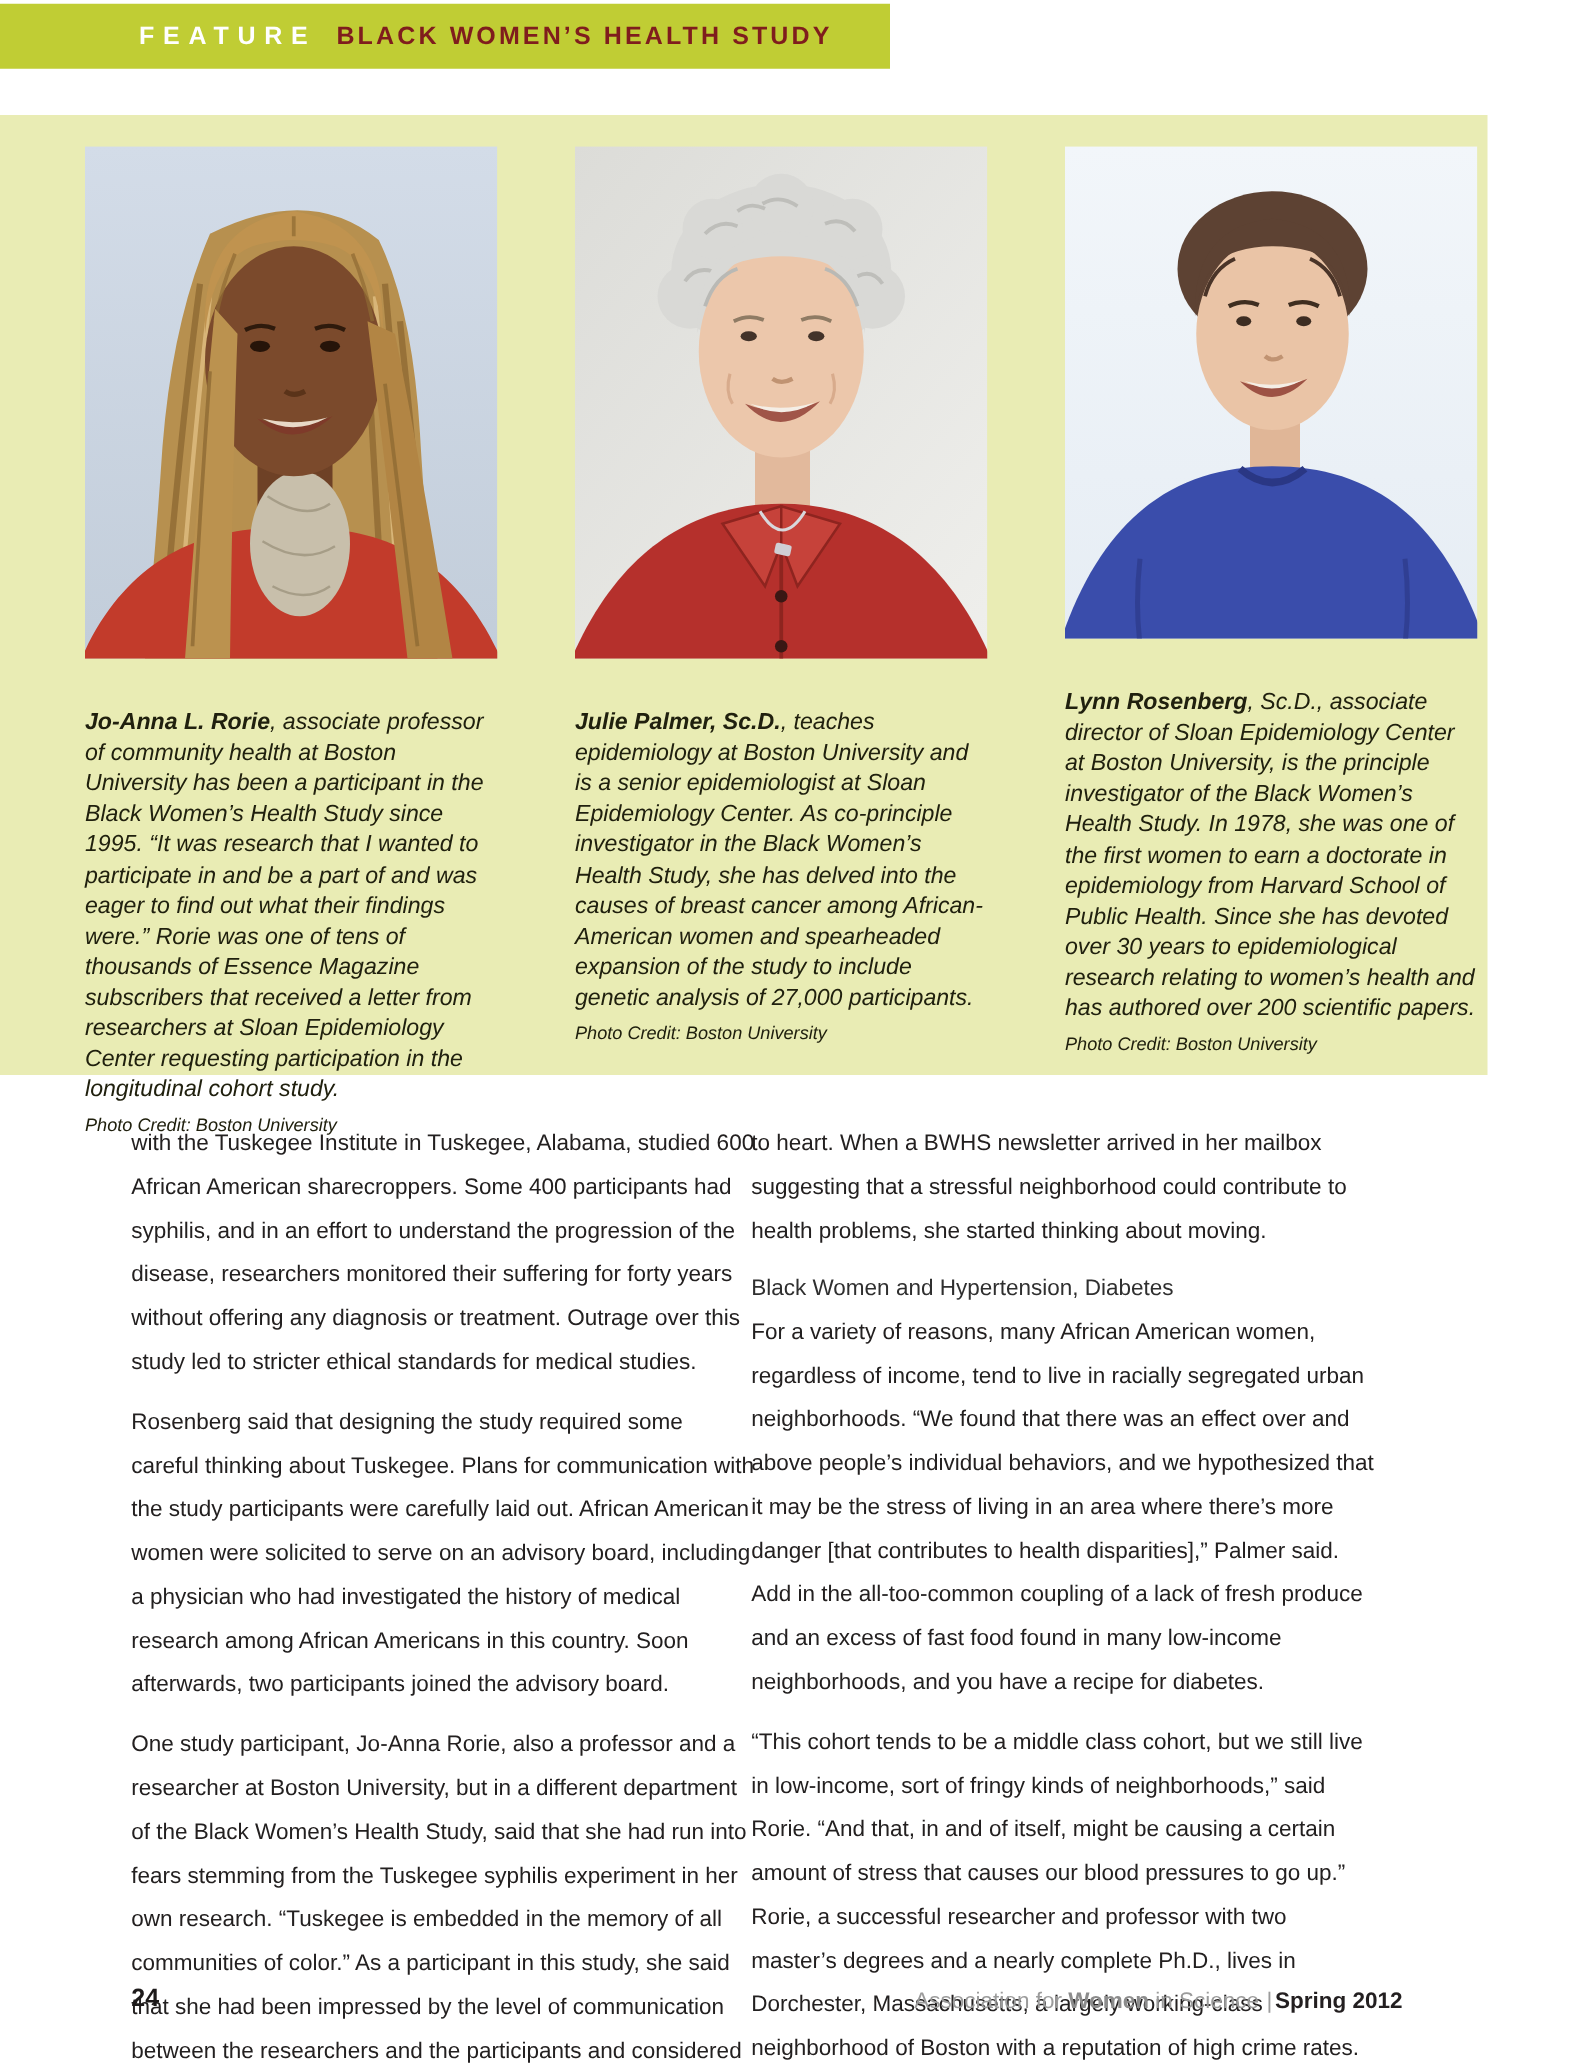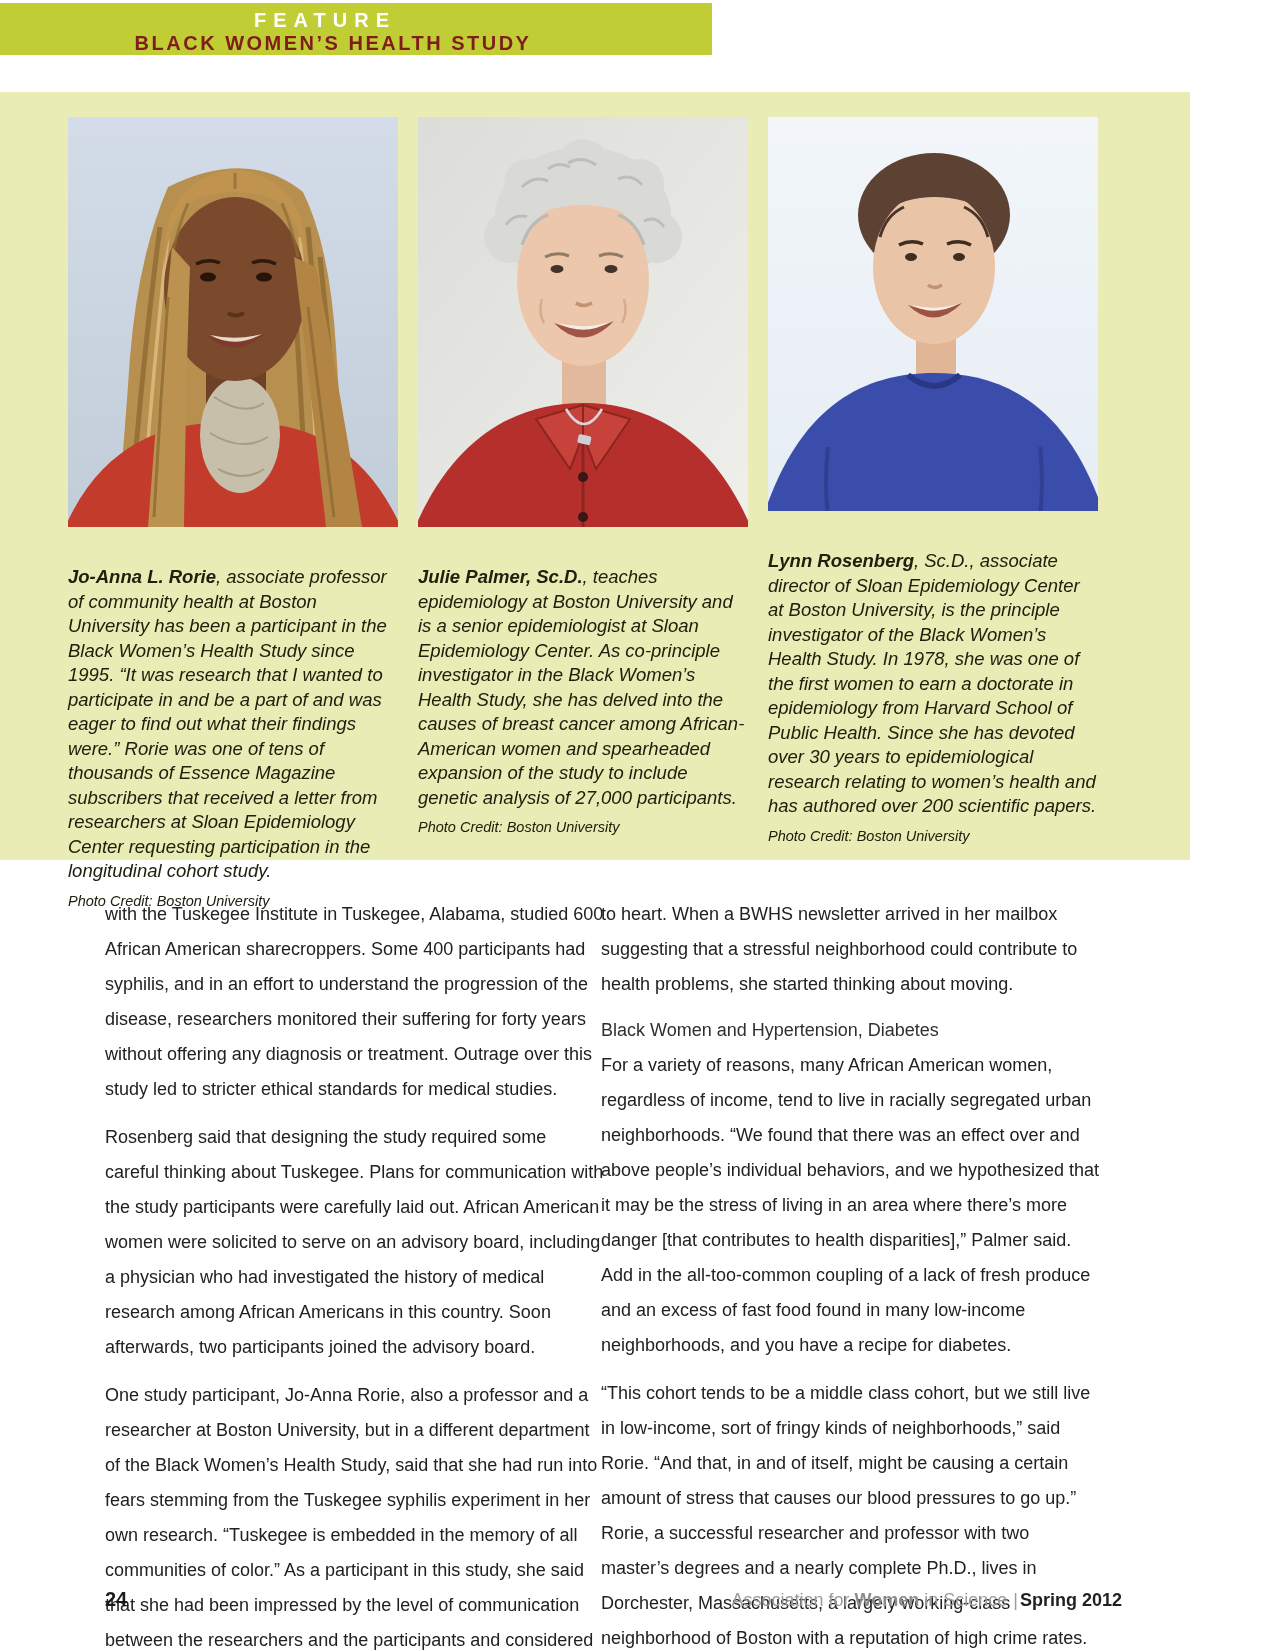--- a/index.html
+++ b/index.html
@@ -5,29 +5,29 @@
   html,body{margin:0;padding:0;}
   body{
     width:1274px;height:1651px;position:relative;background:#ffffff;
     font-family:"Liberation Sans", sans-serif;overflow:hidden;
     -webkit-font-smoothing:antialiased;
   }
   
   .header-bar{
     position:absolute;top:3px;left:0;width:712px;height:52px;
     background:#c0cd34;display:flex;align-items:center;justify-content:flex-end;
-    padding-right:46px;box-sizing:border-box;flex-direction:column;
+    padding-right:46px;box-sizing:border-box;
   }
   .header-feature{color:#fff;font-size:20px;letter-spacing:7px;font-weight:600;margin-right:16px;white-space:nowrap;}
   .header-title{color:#7f1d1d;font-size:20px;letter-spacing:2.5px;font-weight:600;white-space:nowrap;}
   
   .photo-panel{
     position:absolute;top:92px;left:0;width:1190px;height:768px;background:#e9ecb4;
   }
-  .panel-inner{position:absolute;left:68px;top:25px;display:flex;gap:20px;}
+  .panel-inner{position:absolute;left:68px;top:25px;display:flex;gap:62px;}
   .profile-col{width:330px;}
   .photo-frame{width:330px;overflow:hidden;display:block;}
   .photo-frame svg{display:block;}
   .caption{
     margin-top:38px;font-style:italic;font-size:18.5px;line-height:24.5px;
     color:#20200e;
   }
   .cap-name{font-weight:bold;}
   .credit{margin-top:9px;font-style:italic;font-size:14.5px;color:#20200e;}
   

